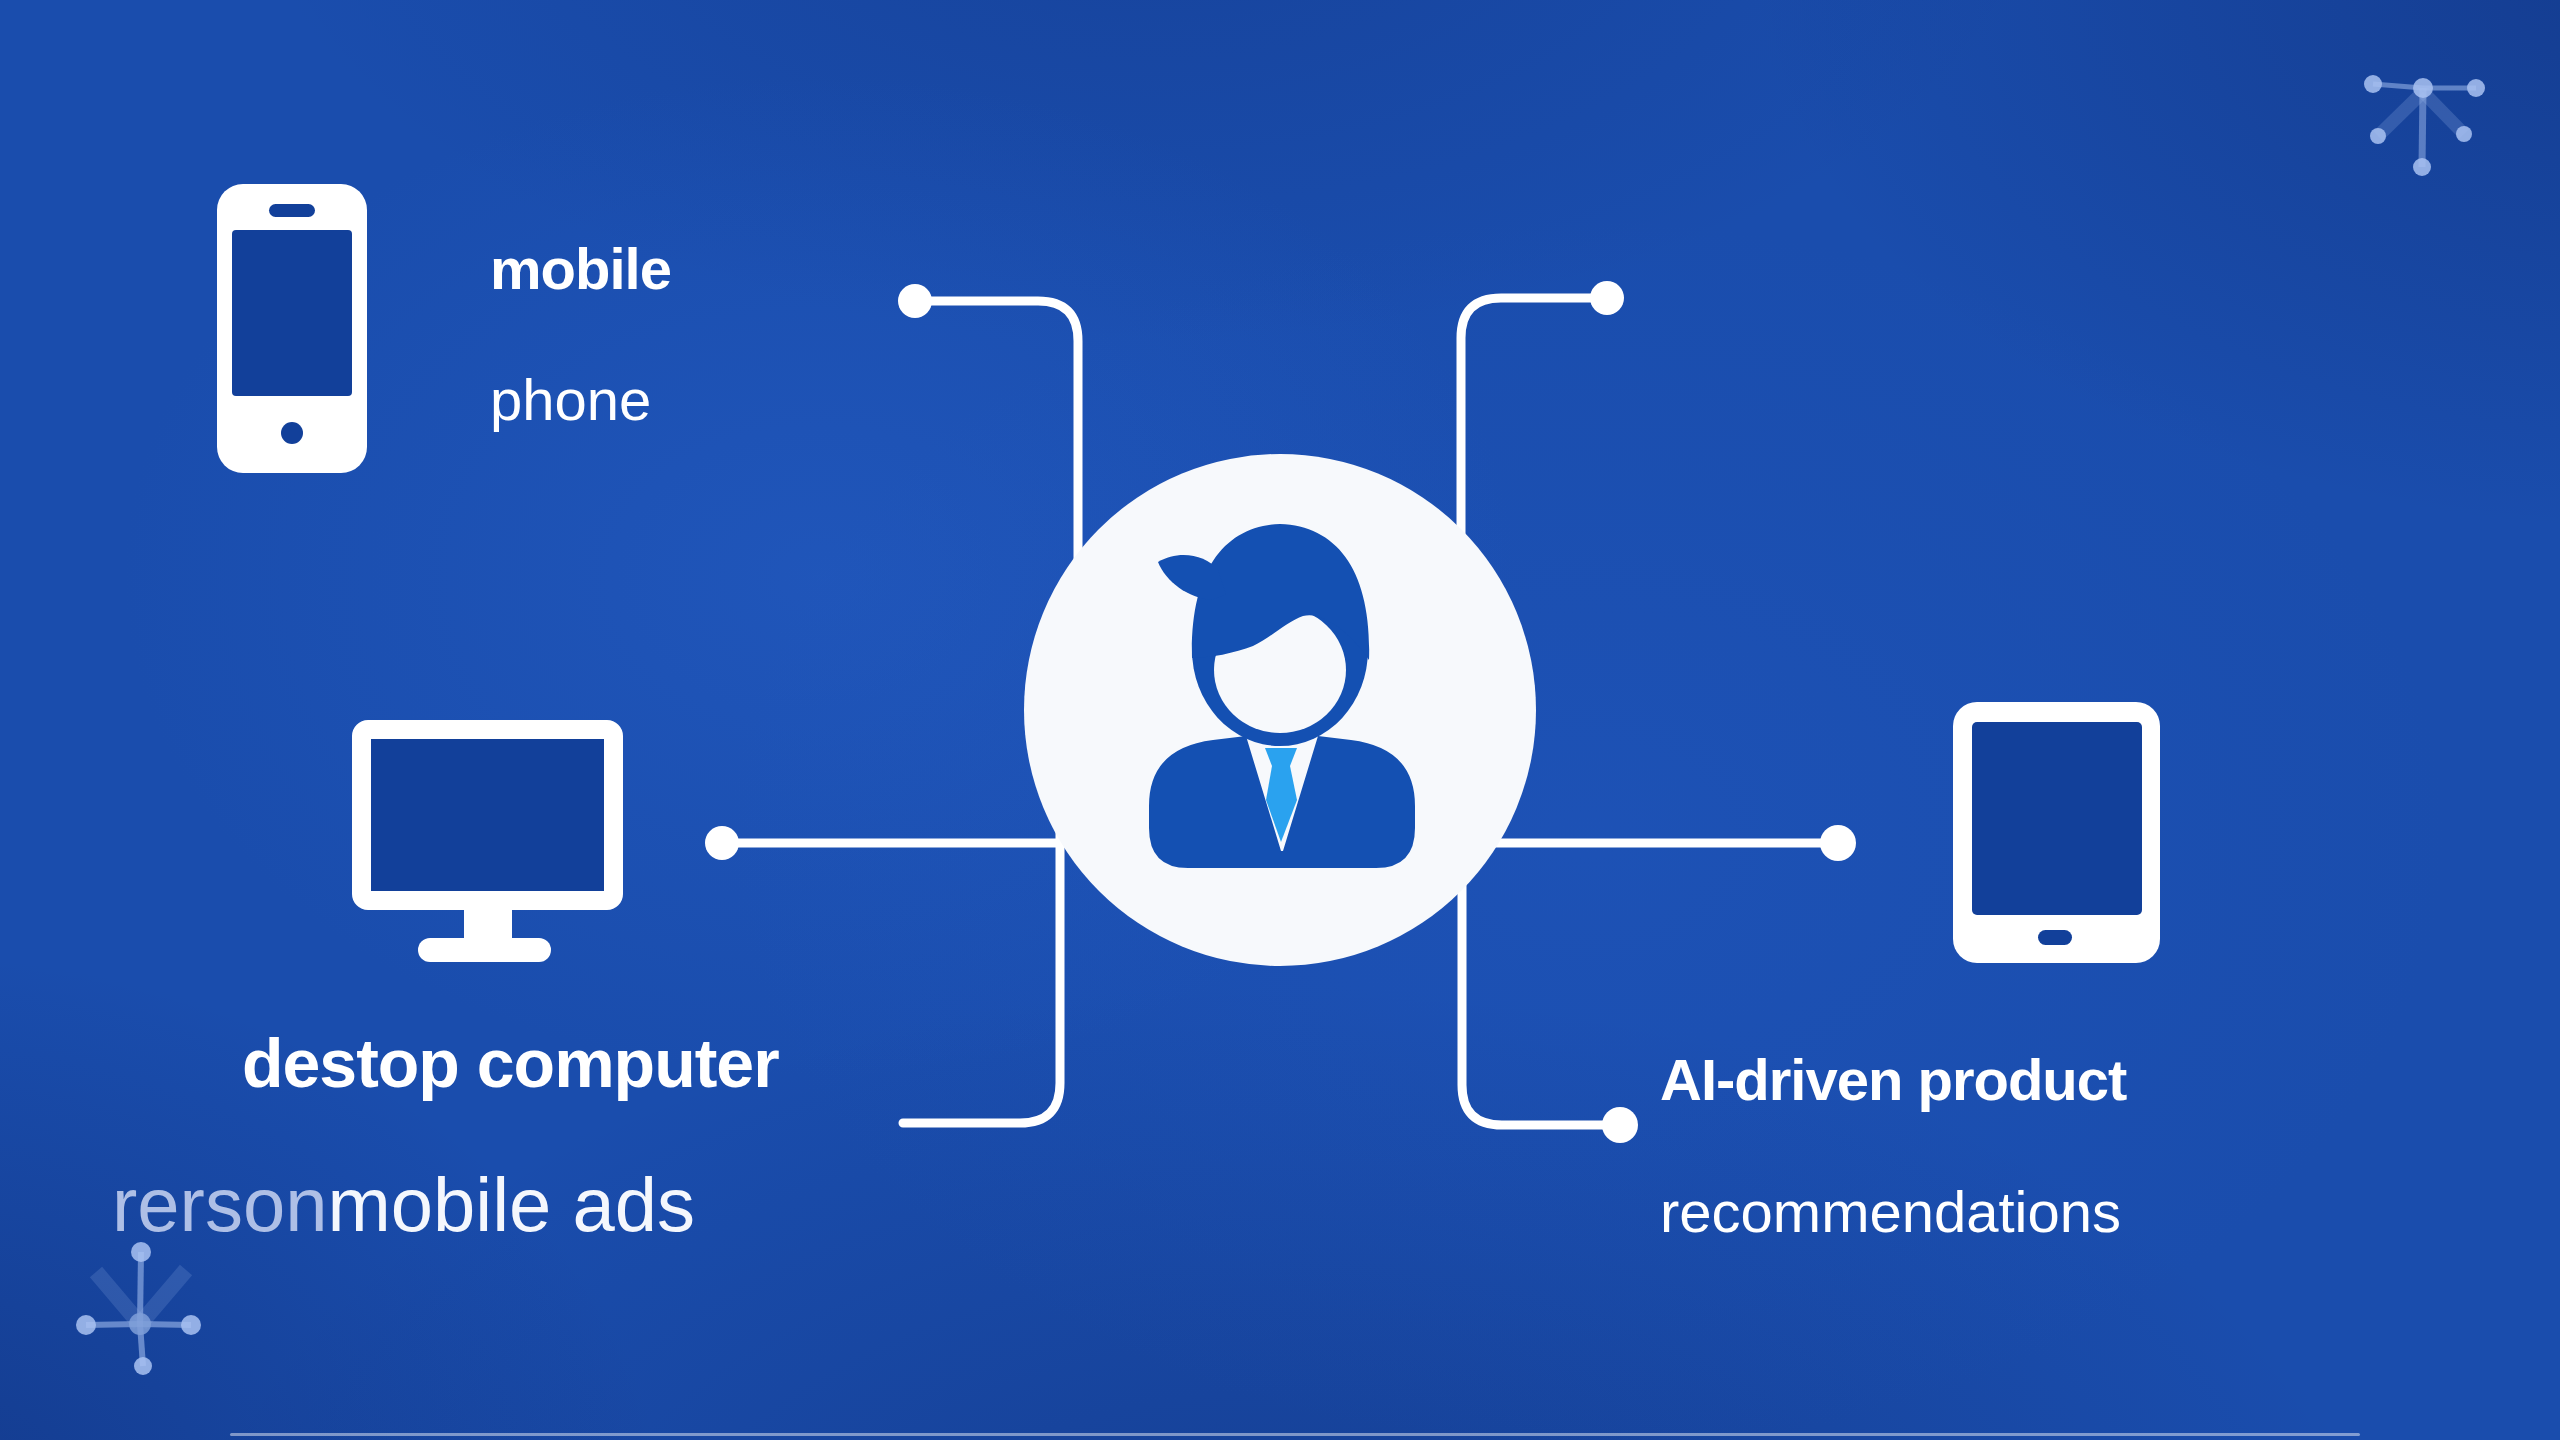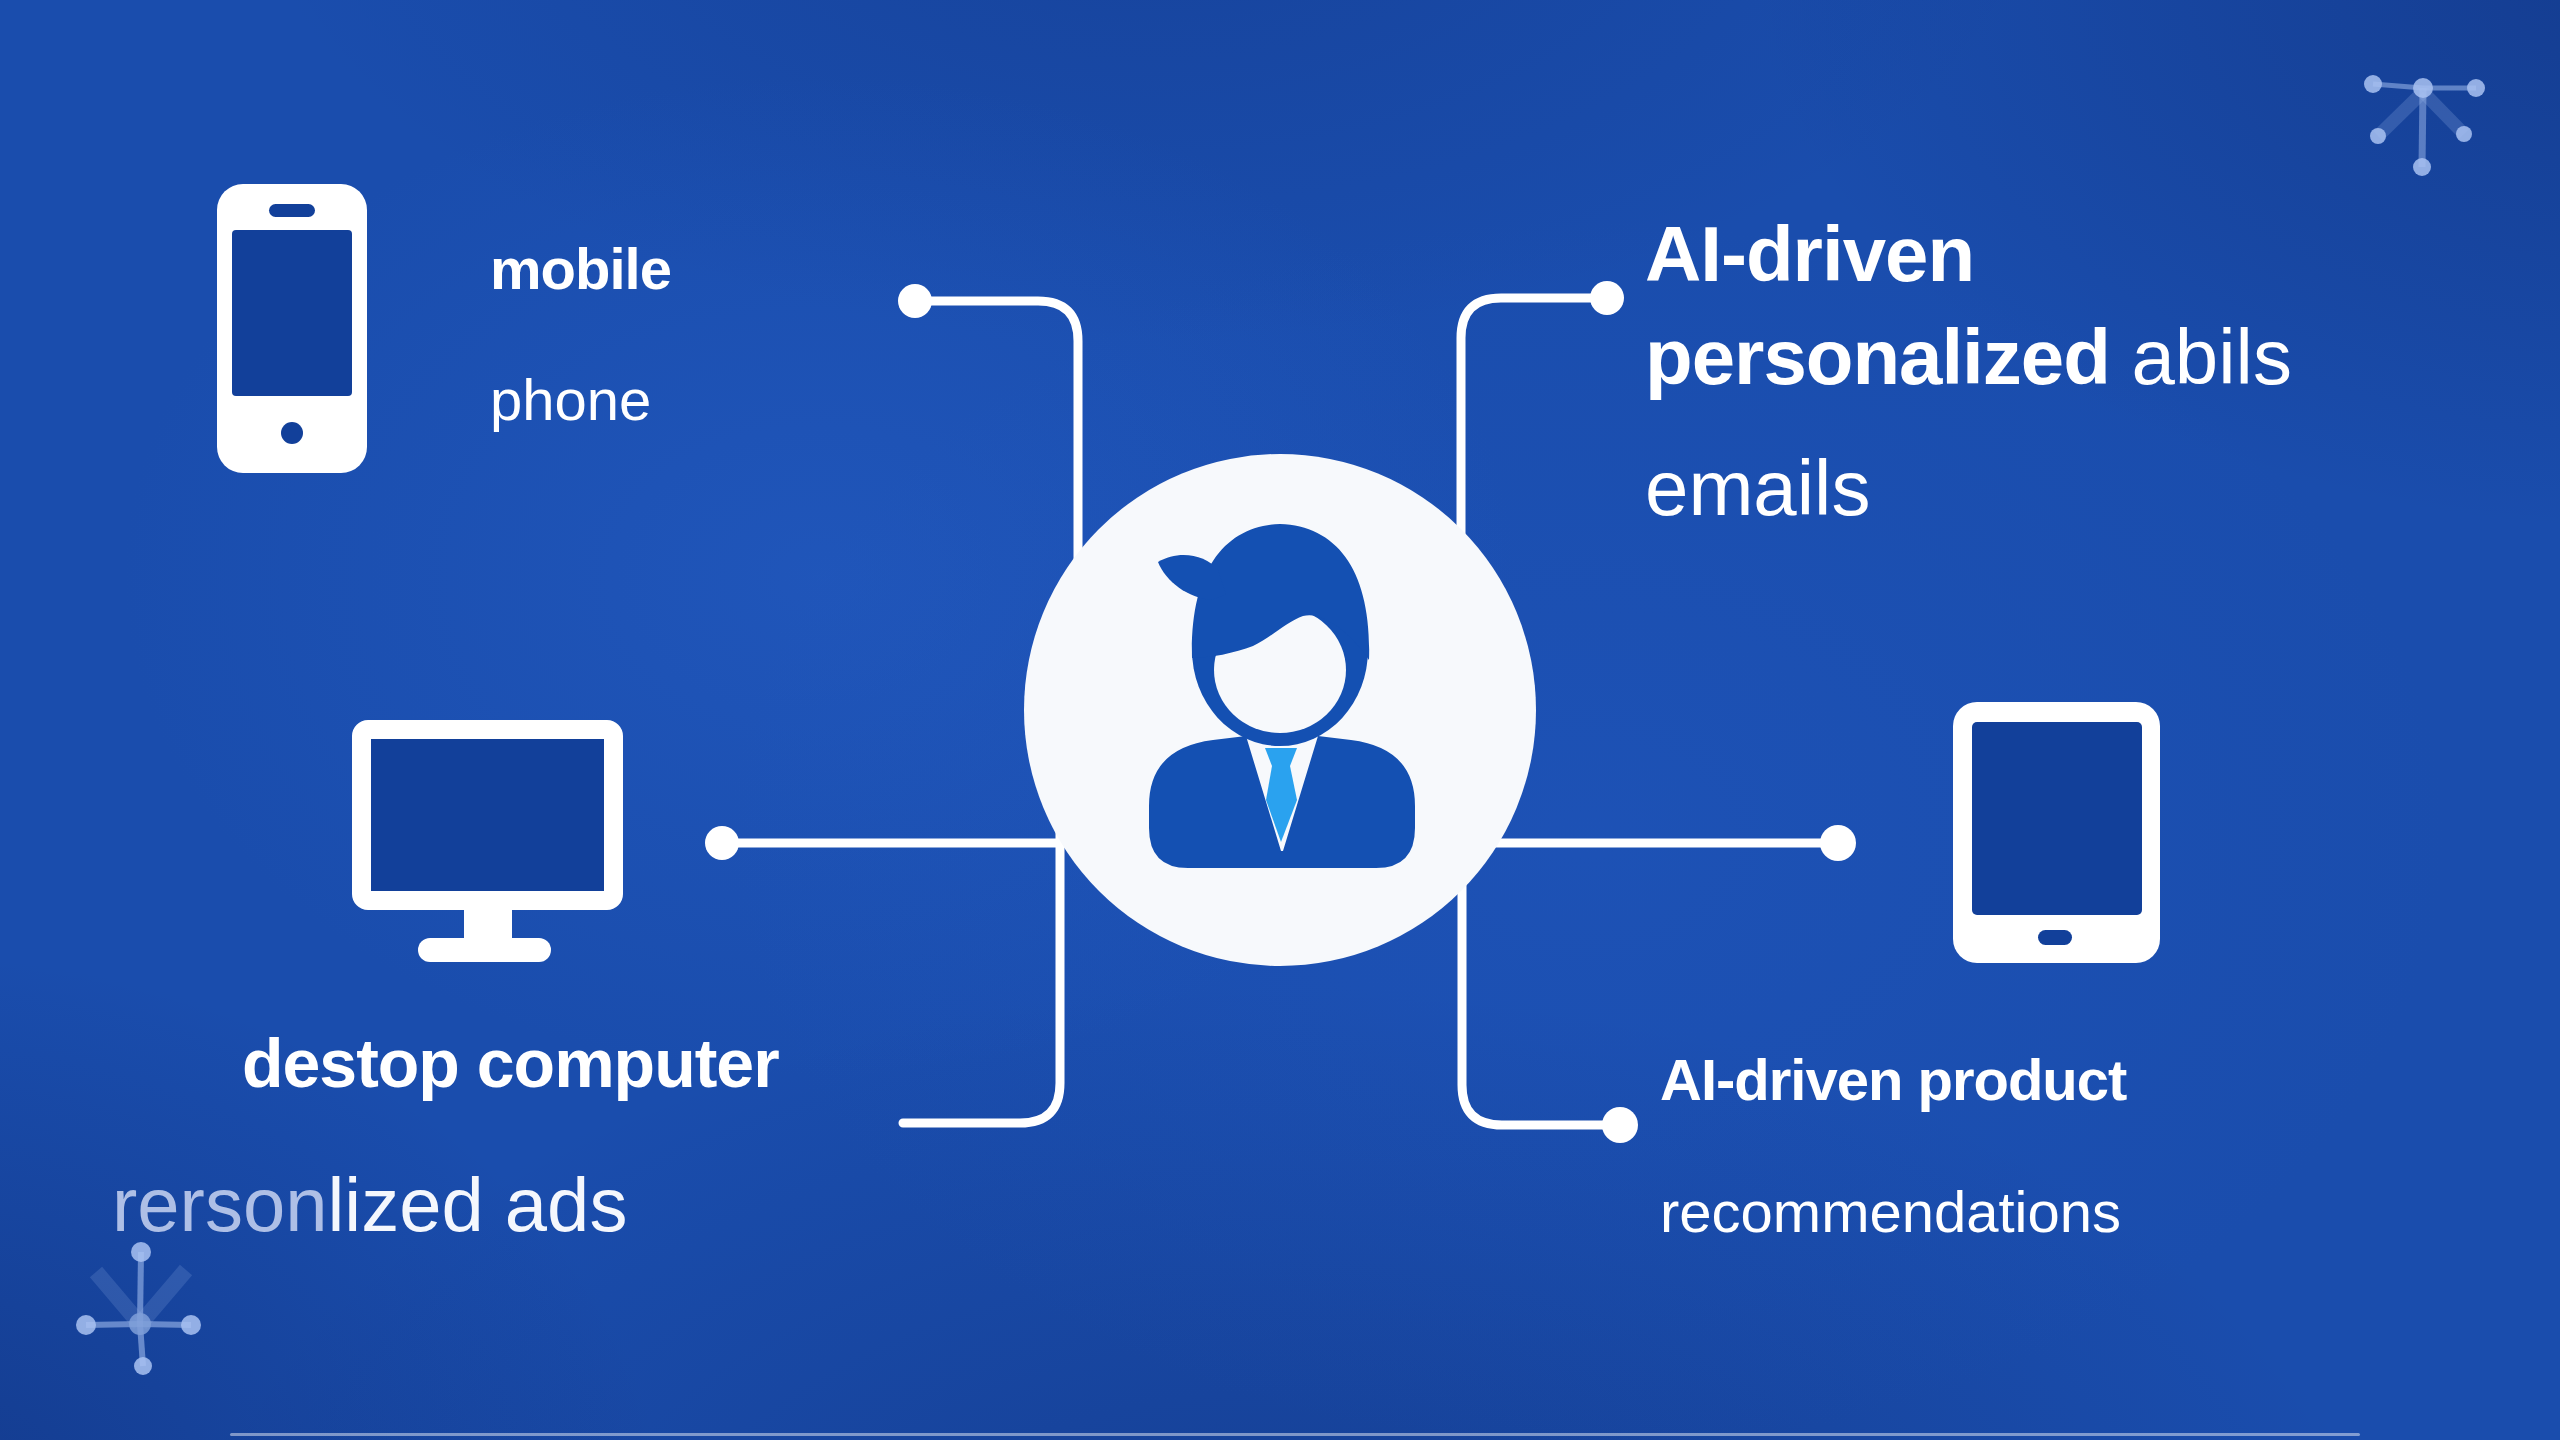--- a/index.html
+++ b/index.html
@@ -133,28 +133,23 @@
   <div class="abs tablet">
     <div class="screen"></div>
     <div class="home"></div>
   </div>
 
   <div class="abs label mobile-label">
     <div class="b">mobile</div>
     <div class="r">phone</div>
   </div>
 
-  <div class="abs label emails-label">
-    <div class="b">AI-driven</div>
-    <div><span class="b">personalized</span><span class="r"> abils</span></div>
-    <div class="r">emails</div>
-  </div>
 
   <div class="abs label desktop-title b">destop computer</div>
-  <div class="abs label desktop-sub r"><span class="dim">rerson</span><span class="bright">lized ads</span></div>
+  <div class="abs label desktop-sub r"><span class="dim">rerson</span><span class="bright">mobile ads</span></div>
 
   <div class="abs label reco-label">
     <div class="b">AI-driven product</div>
     <div class="r">recommendations</div>
   </div>
 
   <div class="abs bottom-edge"></div>
 </div>
 
 </body></html>

